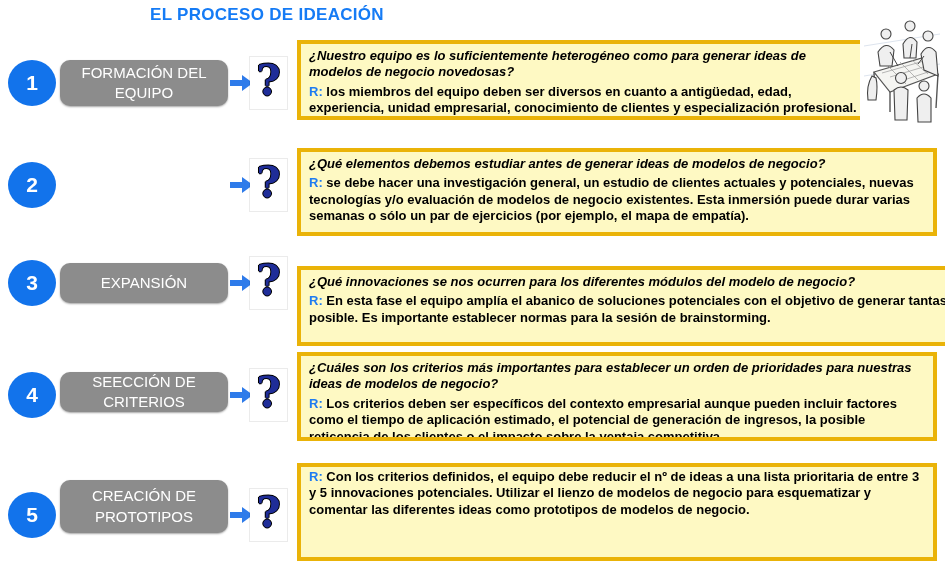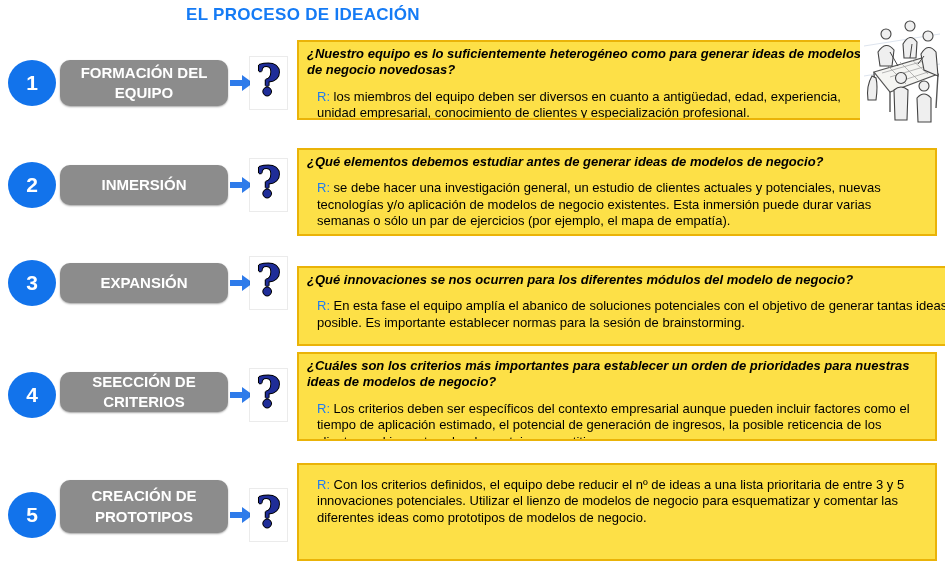--- a/index.html
+++ b/index.html
@@ -1,33 +1,33 @@
 <!DOCTYPE html>
 <html><head>
 <meta charset="utf-8">
 <style>
   html,body{margin:0;padding:0;background:#ffffff;}
   body{font-family:"Liberation Sans", sans-serif;}
   .canvas{position:relative;width:945px;height:566px;background:#ffffff;overflow:hidden;}
 
   .page-title{
     position:absolute;left:150px;top:5px;width:420px;
-    font-size:17px;font-weight:bold;color:#157bf5;letter-spacing:.3px;margin-left:36px;
+    font-size:17px;font-weight:bold;color:#157bf5;letter-spacing:.3px;
   }
 
   .step-circle{
     position:absolute;left:8px;width:48px;height:46px;border-radius:50%;
     background:#1273eb;color:#ffffff;font-weight:bold;font-size:21px;
     display:flex;align-items:center;justify-content:center;
   }
   .c1{top:60px}.c2{top:162px}.c3{top:260px}.c4{top:372px}.c5{top:492px}
 
   .step-box{
     position:absolute;left:60px;width:168px;background:#8c8c8c;border-radius:10px;
-    color:#ffffff;font-weight:bold;font-size:15px;text-align:center;line-height:1.35;
+    color:#ffffff;font-weight:normal;font-size:15px;text-align:center;line-height:1.35;
     display:flex;align-items:center;justify-content:center;padding:2px 6px;box-sizing:border-box;
     box-shadow:0 1px 2px rgba(0,0,0,.35);
   }
   .b1{top:60px;height:46px}.b2{top:165px;height:40px}.b3{top:263px;height:40px}
   .b4{top:372px;height:40px}.b5{top:480px;height:53px}
 
   .arrow{position:absolute;left:230px;width:24px;height:16px;}
   .arrow .stem{position:absolute;left:0;top:5px;width:13px;height:6px;background:#2e7bea;}
   .arrow .head{position:absolute;left:12px;top:0;width:0;height:0;
     border-top:8px solid transparent;border-bottom:8px solid transparent;border-left:11px solid #2e7bea;}
@@ -40,31 +40,31 @@
   }
   .qmark span{
     font-family:"DejaVu Serif", serif;font-weight:bold;font-size:42px;line-height:1;
     color:#1f2d98;
     text-shadow:-1px 0 #000,1px 0 #000,0 -1px #000,0 1px #000;
     transform:translateY(-2px);
   }
   .q1{top:57px}.q2{top:159px}.q3{top:257px}.q4{top:369px}.q5{top:489px}
 
   .panel{
-    position:absolute;left:297px;background:#fde047;border:2px solid #eab308;
+    position:absolute;left:297px;background:#fef9c3;border:4px solid #eab308;
     box-sizing:border-box;padding:2px 8px 2px 8px;font-size:13px;color:#000;
     line-height:1.26;overflow:hidden;
   }
   .p1{top:40px;width:578px;height:80px}
   .p2{top:148px;width:640px;height:88px}
   .p3{top:266px;width:774px;height:80px}
   .p4{top:352px;width:640px;height:89px}
   .p5{top:463px;width:640px;height:98px}
   .panel .question{margin:2px 0 3px 0;font-weight:bold;font-style:italic;}
-  .panel .answer{margin:10px;font-weight:normal;}
+  .panel .answer{margin:0;font-weight:bold;}
   .panel .r{color:#1f7cf1;}
 
   .team-illustration{position:absolute;left:860px;top:16px;width:85px;height:116px;background:#ffffff;z-index:5;}
 </style>
 </head>
 <body>
 
 <div class="canvas">
 
   <div class="page-title">EL PROCESO DE IDEACIÓN</div>
@@ -77,31 +77,30 @@
     </div>
   <div class="qmark q1">
       <span>?</span>
     </div>
   <div class="panel p1">
     <p class="question">¿Nuestro equipo es lo suficientemente heterogéneo como para generar ideas de modelos de negocio novedosas?</p>
     <p class="answer"><span class="r">R:</span><span> los miembros del equipo deben ser diversos en cuanto a antigüedad, edad, experiencia, unidad empresarial, conocimiento de clientes y especialización profesional.</span></p>
   </div>
 
   <div class="step-circle c2">2</div>
-  <div class="step-box b2">INMERSIÓN</div>
   <div class="arrow a2">
       <div class="stem"></div>
       <div class="head"></div>
     </div>
   <div class="qmark q2">
       <span>?</span>
     </div>
   <div class="panel p2">
     <p class="question">¿Qué elementos debemos estudiar antes de generar ideas de modelos de negocio?</p>
-    <p class="answer"><span class="r">R:</span><span> se debe hacer una investigación general, un estudio de clientes actuales y potenciales, nuevas tecnologías y/o aplicación de modelos de negocio existentes. Esta inmersión puede durar varias semanas o sólo un par de ejercicios (por ejemplo, el mapa de empatía).</span></p>
+    <p class="answer"><span class="r">R:</span><span> se debe hacer una investigación general, un estudio de clientes actuales y potenciales, nuevas tecnologías y/o evaluación de modelos de negocio existentes. Esta inmersión puede durar varias semanas o sólo un par de ejercicios (por ejemplo, el mapa de empatía).</span></p>
   </div>
 
   <div class="step-circle c3">3</div>
   <div class="step-box b3">EXPANSIÓN</div>
   <div class="arrow a3">
       <div class="stem"></div>
       <div class="head"></div>
     </div>
   <div class="qmark q3">
       <span>?</span>

